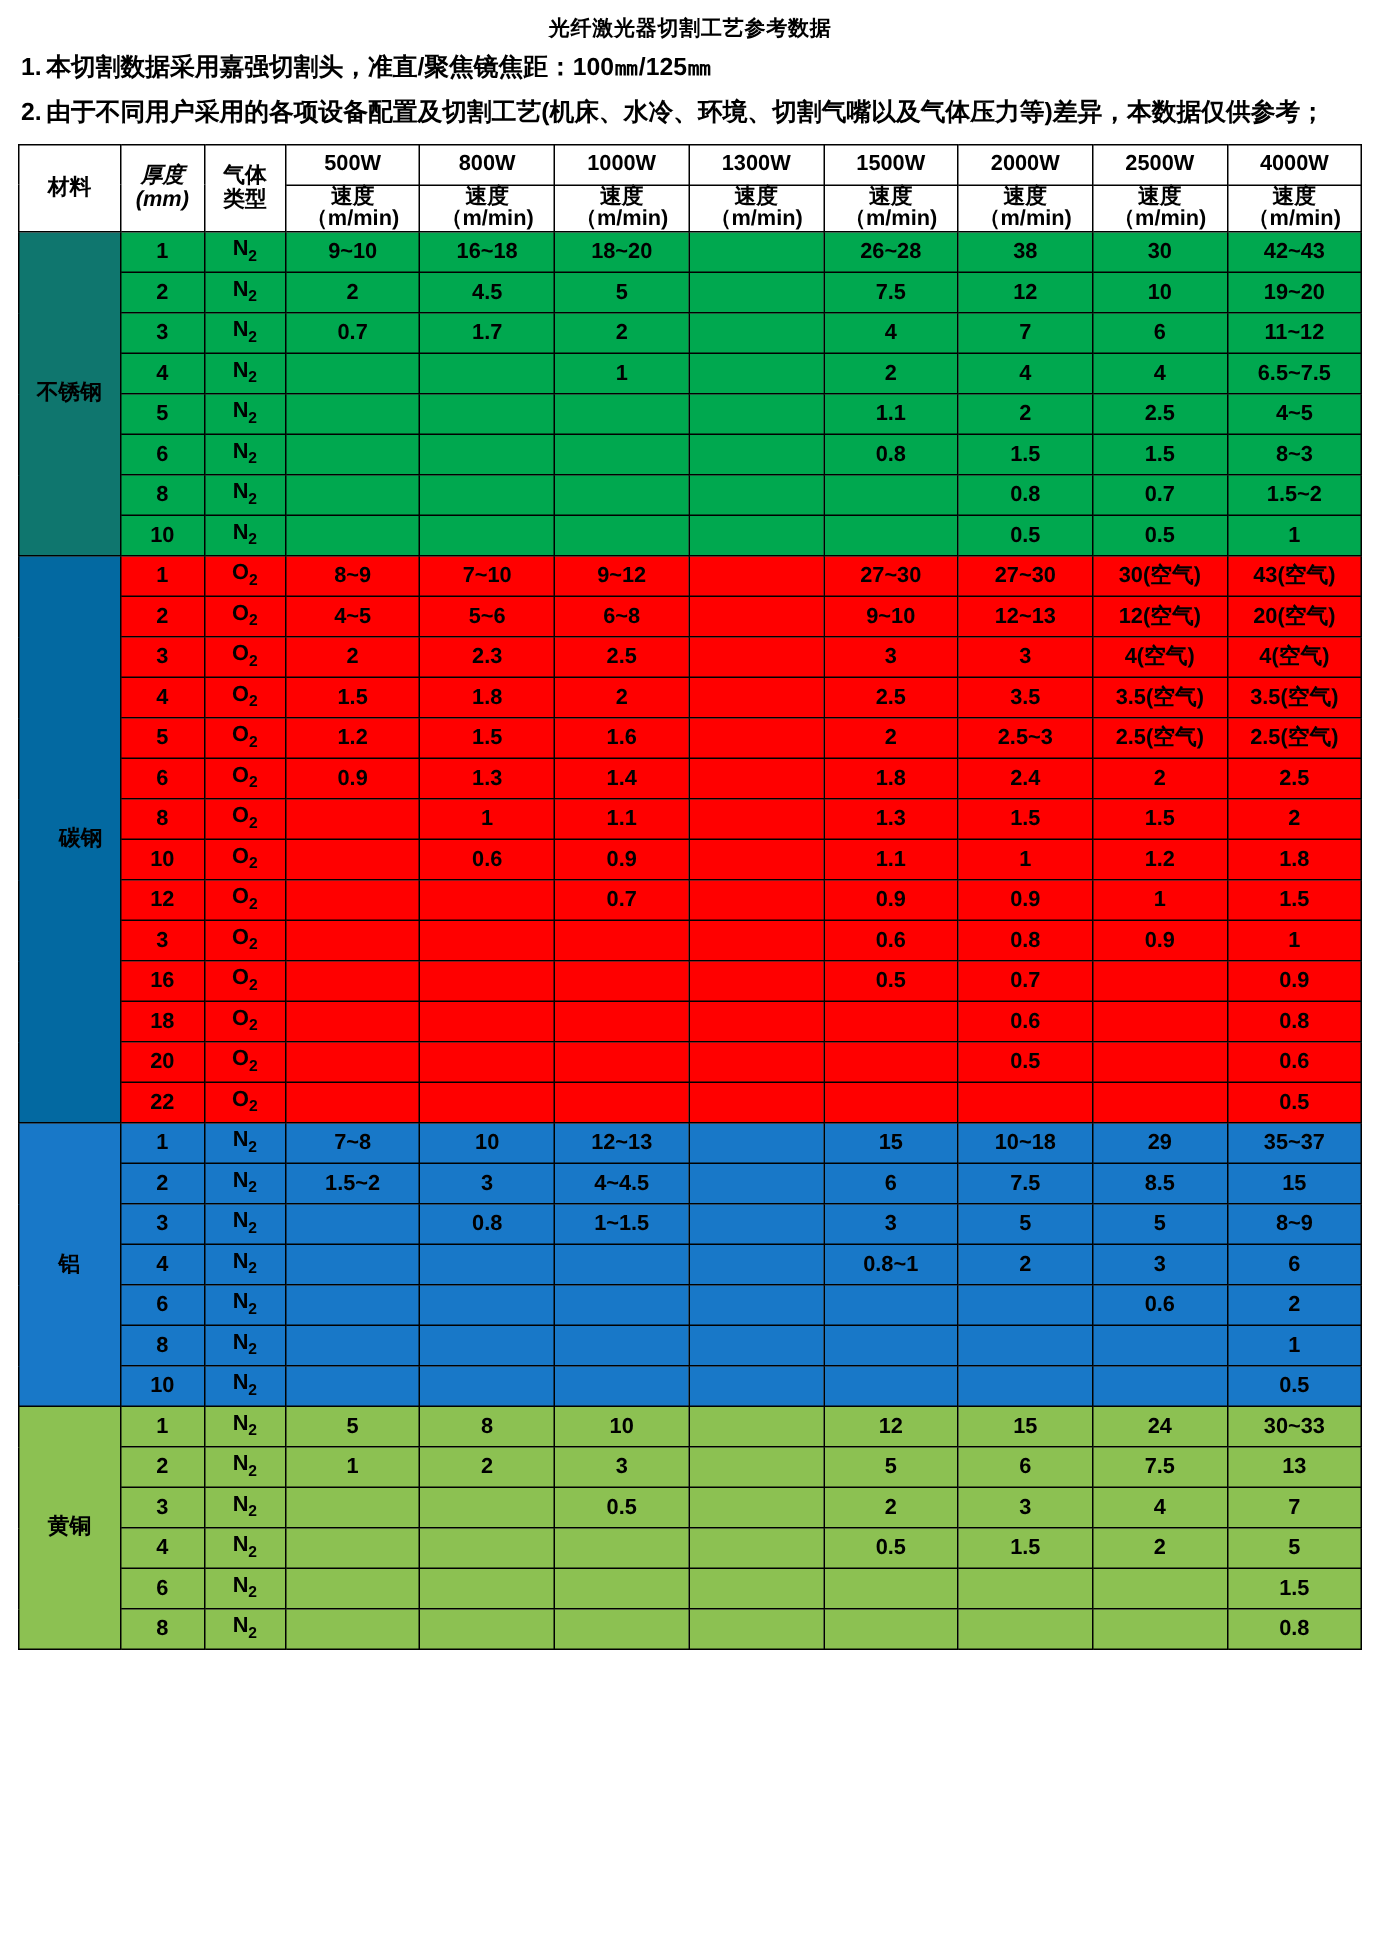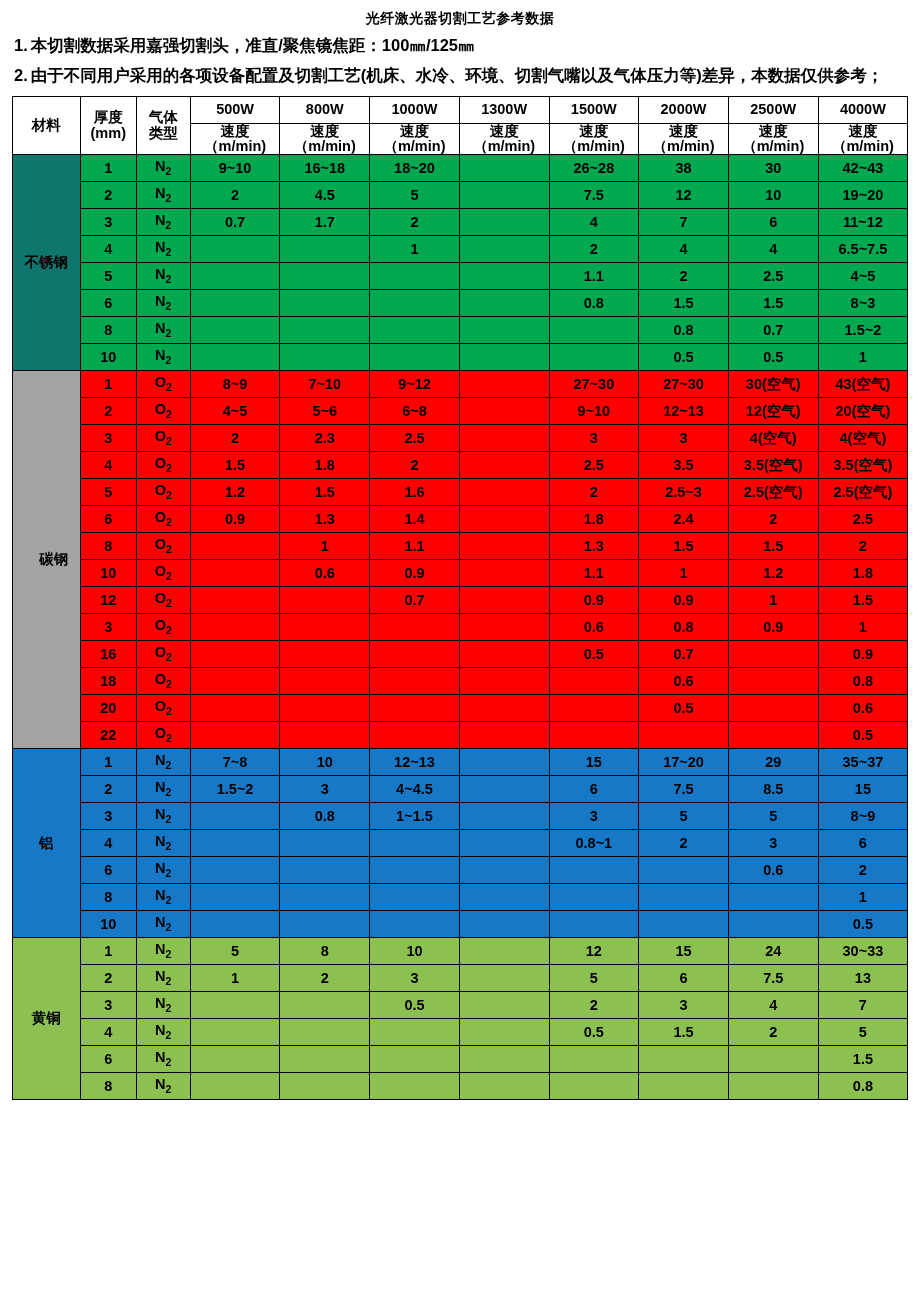--- a/index.html
+++ b/index.html
@@ -61,21 +61,21 @@
     padding: 0;
     height: 27px;
     line-height: 1.05;
     box-sizing: border-box;
   }
   thead th {
     background: #ffffff;
     font-size: 15px;
   }
   .th-mat { width: 68px; }
-  .th-thk { width: 56px; }
+  .th-thk { width: 56px; font-style: italic; }
   .th-gas { width: 54px; }
   .th-pw  { width: 89.7px; }
   th.power-head {
     height: 26px;
     font-size: 16px;
   }
   th.speed-head {
     height: 44px;
     font-size: 14.5px;
     line-height: 1.15;
@@ -92,21 +92,21 @@
     font-size: 0.72em;
     vertical-align: sub;
     line-height: 1;
   }
   
   tr.mat-stainless td { background: #00A84F; color: #000000; }
   tr.mat-carbon td    { background: #FF0000; color: #000000; }
   tr.mat-alu td       { background: #1878C8; color: #000000; }
   tr.mat-brass td     { background: #8CC152; color: #000000; }
   tr.mat-stainless td.mat-cell { background: #0f766e; }
-  tr.mat-carbon td.mat-cell    { background: #a3a3a3; padding-left: 15px; }
+  tr.mat-carbon td.mat-cell    { background: #0369a1; padding-left: 15px; }
   tr.mat-alu td.mat-cell       { background: #1878C8; }
   tr.mat-brass td.mat-cell     { background: #8CC152; }
 </style>
 </head>
 <body>
 
 <div class="page">
 
   <div class="doc-title">光纤激光器切割工艺参考数据</div>
 
@@ -446,21 +446,21 @@
         </tr>
         <tr class="mat-alu">
           <td class="mat-cell" rowspan="7">铝</td>
           <td>1</td>
           <td><span>N</span><span class="sub">2</span></td>
           <td>7~8</td>
           <td>10</td>
           <td>12~13</td>
           <td></td>
           <td>15</td>
-          <td>17~20</td>
+          <td>10~18</td>
           <td>29</td>
           <td>35~37</td>
         </tr>
         <tr class="mat-alu">
           <td>2</td>
           <td><span>N</span><span class="sub">2</span></td>
           <td>1.5~2</td>
           <td>3</td>
           <td>4~4.5</td>
           <td></td>

